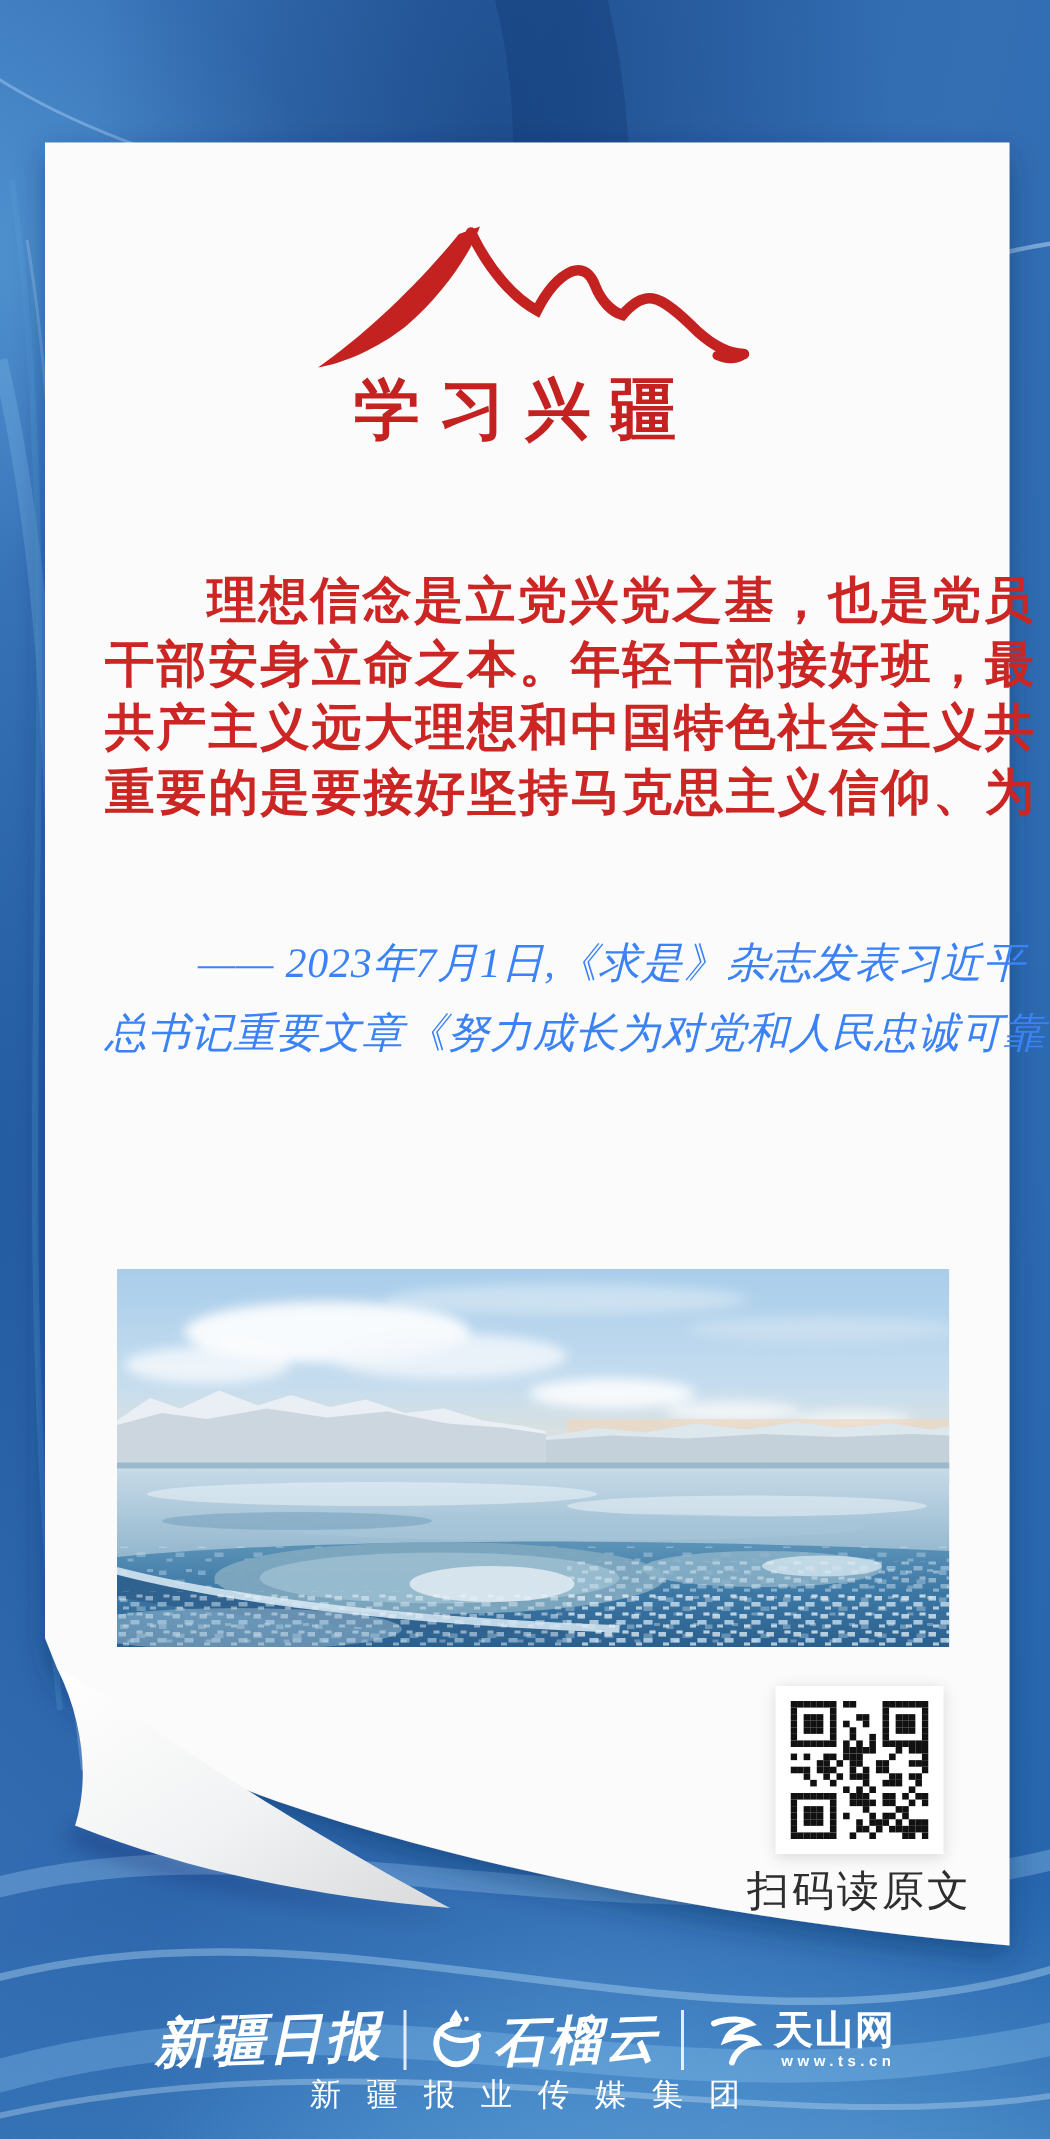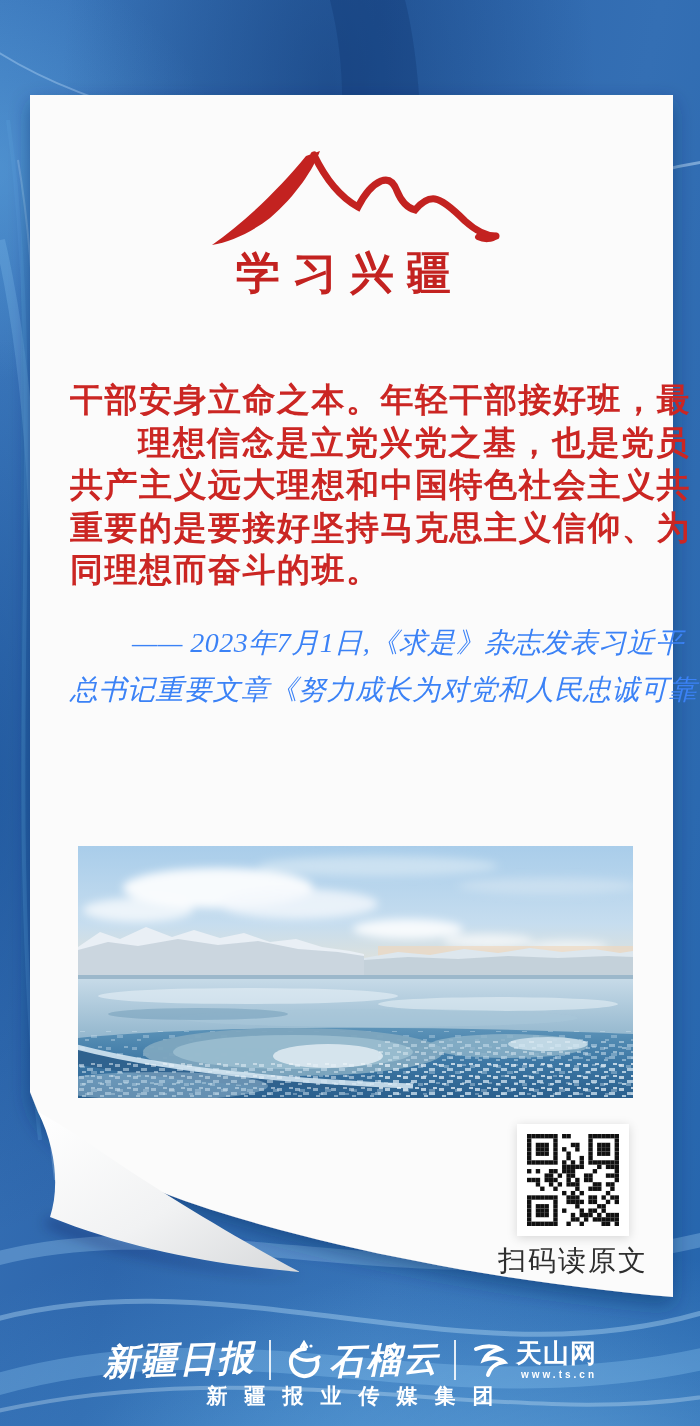--- a/index.html
+++ b/index.html
@@ -80,21 +80,21 @@
   #logo-tianshan .ts-col { display:flex; flex-direction:column; margin-left:4px;align-items:flex-end; }
   #logo-tianshan .ts-name {
     color:#fff; font-family:"Liberation Serif", serif; font-weight:bold;
     font-size:26px; letter-spacing:1px; line-height:26px;
   }
   #logo-tianshan .ts-url {
     color:#fff; font-size:10px; letter-spacing:3px; margin-top:2px; font-weight:bold;
   }
   #footer-org {
     left:0; top:1382px; width:700px; text-align:center;
-    color:#fff; font-size:21px; font-weight:bold; letter-spacing:17px; text-indent:17px;
+    color:#fff; font-size:21px; font-weight:normal; letter-spacing:17px; text-indent:17px;
   }
 </style>
 </head>
 <body>
 
 <svg id="bg-swirls" class="abs" width="700" height="1426" viewBox="0 0 700 1426">
   <path d="M-20,40 C120,140 300,120 430,250" stroke="rgba(200,230,255,.35)" stroke-width="2" fill="none"></path>
   <path d="M420,300 C520,220 620,170 720,160" stroke="rgba(210,235,255,.45)" stroke-width="3" fill="none"></path>
   <path d="M0,240 C60,500 20,800 60,1100" stroke="rgba(140,200,245,.25)" stroke-width="10" fill="none"></path>
   <path d="M8,120 C50,420 0,760 40,1140" stroke="rgba(90,160,220,.30)" stroke-width="4" fill="none"></path>
@@ -130,25 +130,24 @@
 
 <svg id="logo-mountain" class="abs" width="300" height="100" viewBox="0 0 300 100">
   <path d="M12,95 C45,72 80,38 106,6 L120,1 C114,18 96,46 70,68 C52,82 30,92 12,95 Z" fill="#c32220"></path>
   <path d="M114,5 C126,30 142,48 158,57 C164,45 172,35 181,31 C189,28 194,33 197,41 C201,51 208,58 215,60 C221,53 228,48 235,49 C243,50 254,60 265,71 C275,80 286,86 296,86" stroke="#c32220" stroke-width="7" stroke-linecap="round" fill="none"></path>
   <path d="M296,86 C292,90 284,90 278,87" stroke="#c32220" stroke-width="6" stroke-linecap="round" fill="none"></path>
 </svg>
 
 <div id="page-title" class="abs">学习兴疆</div>
 
 <div id="quote-block" class="abs">
+  <div class="quote-line indent">理想信念是立党兴党之基，也是党员</div>
   <div class="quote-line">干部安身立命之本。年轻干部接好班，最</div>
-  <div class="quote-line indent">理想信念是立党兴党之基，也是党员</div>
   <div class="quote-line">共产主义远大理想和中国特色社会主义共</div>
   <div class="quote-line">重要的是要接好坚持马克思主义信仰、为</div>
-  <div class="quote-line">同理想而奋斗的班。</div>
 </div>
 
 <div id="attribution-block" class="abs">
   <div class="attr-line indent">——  2023年7月1日,《求是》杂志发表习近平</div>
   <div class="attr-line">总书记重要文章《努力成长为对党和人民忠诚可靠、</div>
 </div>
 
 <div id="photo" class="abs">
   <svg width="555" height="252" viewBox="0 0 555 252">
     <defs>

